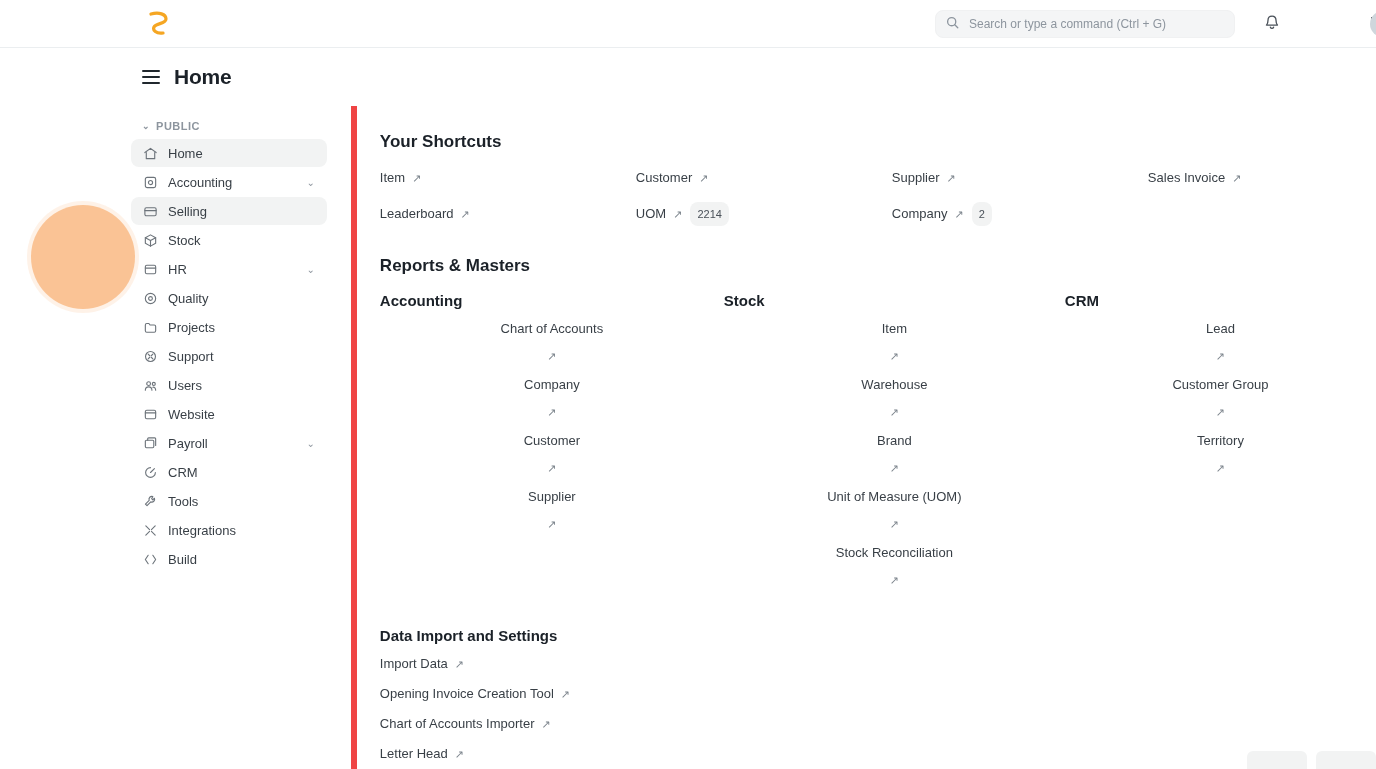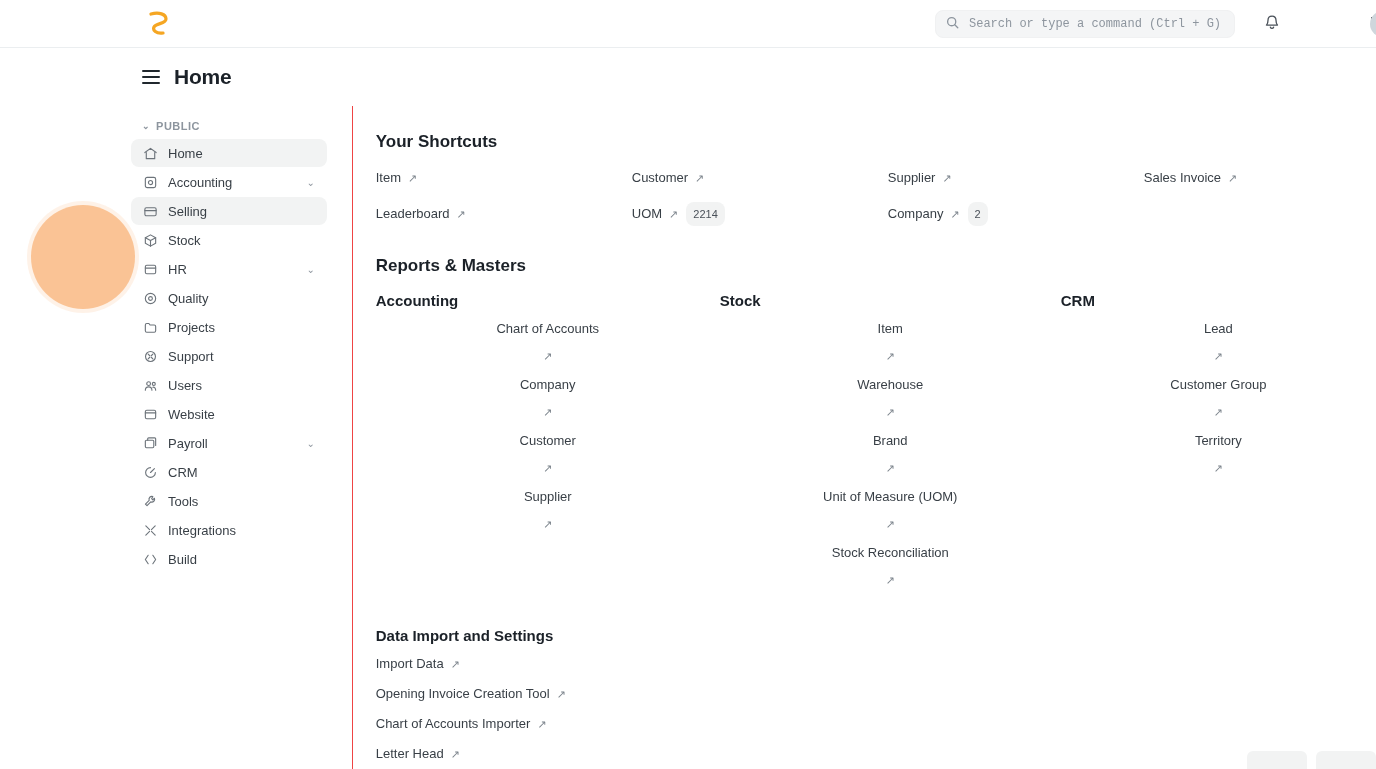--- a/index.html
+++ b/index.html
@@ -41,21 +41,21 @@
     padding: 0 10px;
     gap: 8px;
   }
   .searchbox input {
     border: none;
     outline: none;
     background: transparent;
     font-size: 12px;
     color: #15803d;
     width: 100%;
-    font-family: Liberation Mono, monospace;
+    font-family: Liberation Sans, sans-serif;
   }
   .searchbox input::placeholder { color: #8d959e; }
 
   .bell {
     position: absolute;
     left: 1262px; top: 13px;
     width: 22px; height: 22px;
     cursor: pointer;
   }
   .help {
@@ -156,21 +156,21 @@
     border-radius: 50%;
     background: #f8a055;
     opacity: 0.62;
     pointer-events: none;
     box-shadow: 0 0 0 4px rgba(248,160,85,0.22);
   }
 
   
   .main {
     flex: 1 1 auto;
-    border-left: 1px solid #ef4444;
+    border-left: 6px solid #ef4444;
     padding: 26px 0 0 23px;
     position: relative;
     overflow: hidden;
   }
   .h-section {
     font-size: 17px;
     font-weight: bold;
     color: #1b2128;
     margin: 0 0 16px 0;
   }

